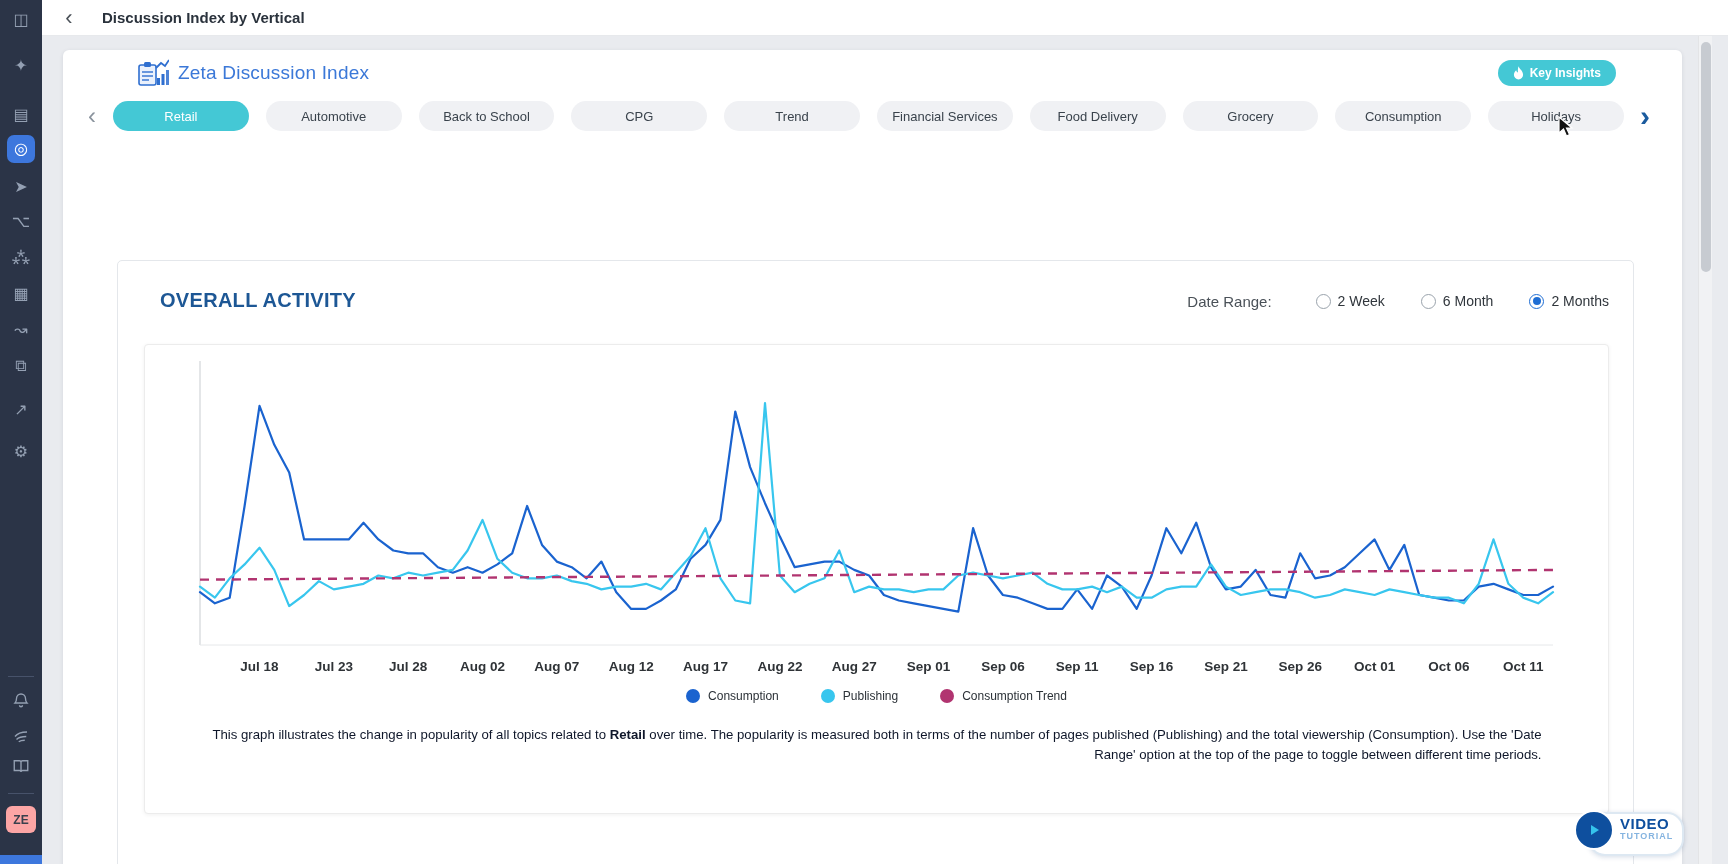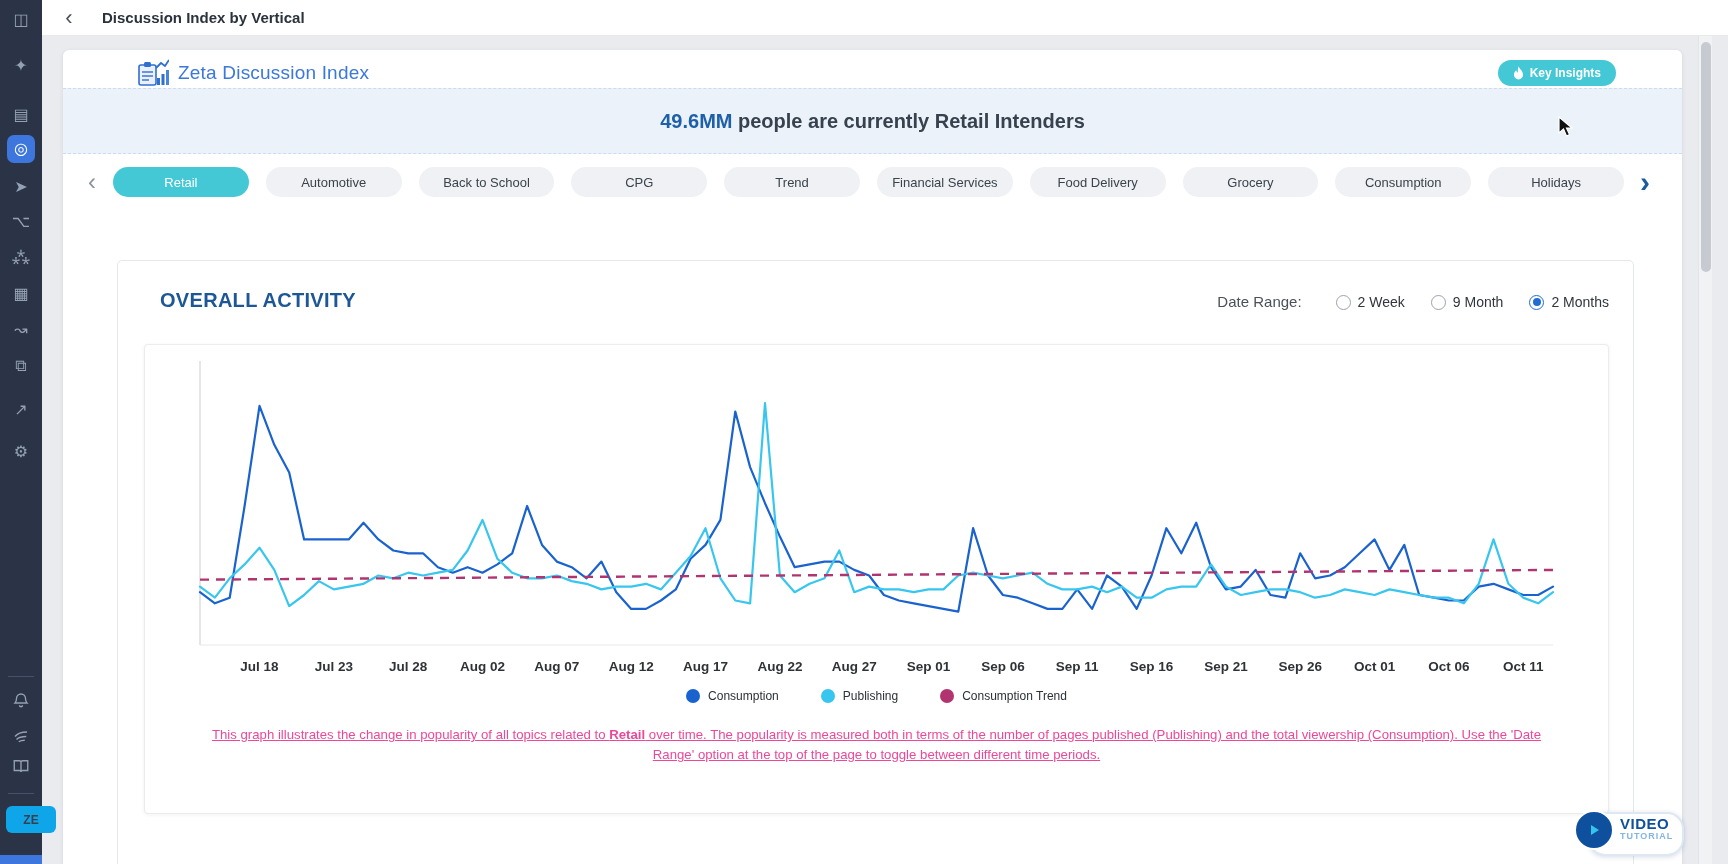--- a/index.html
+++ b/index.html
@@ -5,21 +5,21 @@
   * { margin:0; padding:0; box-sizing:border-box; }
   html,body { width:1728px; height:864px; overflow:hidden; font-family:"Liberation Sans", sans-serif; background:#e9ebef; }
 
   
   .sidebar { position:absolute; left:0; top:0; bottom:0; width:42px; background:#2b3447; z-index:30; }
   .sb-icon { position:absolute; left:0; width:42px; height:28px; display:flex; align-items:center; justify-content:center;
              color:#94a0b3; font-size:16px; line-height:1; }
   .sb-active-bg { position:absolute; left:7px; width:28px; height:28px; background:#3d77dd; border-radius:7px; }
   .sb-active-bg .glyph { color:#fff; }
   .sb-divider { position:absolute; left:8px; width:26px; height:1px; background:#47526a; }
-  .sb-avatar { position:absolute; left:6px; width:50px; height:27px; background:#0ea5e9; border-radius:6px;
+  .sb-avatar { position:absolute; left:6px; width:30px; height:27px; background:#fca5a5; border-radius:6px;
                color:#39404d; font-size:12px; font-weight:bold; display:flex; align-items:center; justify-content:center; }
   .sb-bottom-strip { position:absolute; left:0; right:0; bottom:0; height:9px; background:#3d77dd; }
   .sb-svg { width:18px; height:18px; display:block; }
 
   
   .topbar { position:absolute; left:42px; right:0; top:0; height:36px; background:#fff; border-bottom:1px solid #e7e9ec; z-index:20;
             display:flex; align-items:center; }
   .back-chevron { margin-left:16px; font-size:22px; color:#4a5158; line-height:30px; cursor:pointer; width:22px; text-align:center; }
   .topbar-title { margin-left:22px; font-size:15px; font-weight:bold; color:#2a323c; }
 
@@ -49,38 +49,38 @@
   .pills { flex:1; display:flex; gap:17px; margin:0 10px; overflow:hidden; }
   .pill { flex:1; height:30px; border-radius:15px; background:#f0f1f4; color:#3a434c; font-size:13px;
           display:flex; align-items:center; justify-content:center; cursor:pointer; white-space:nowrap; padding:0 10px; }
   .pill.active { background:#44c8d5; color:#fff; font-weight:500; }
 
   
   .activity-card { position:absolute; left:54px; top:210px; width:1517px; height:640px; background:#fff;
                    border:1px solid #e4e7eb; border-radius:5px; }
   .activity-header { position:relative; height:82px; }
   .activity-title { position:absolute; left:42px; top:28px; font-size:20px; font-weight:bold; color:#1d5795; letter-spacing:0.3px; }
-  .range-row { position:absolute; right:24px; top:32px; display:flex; align-items:flex-end; gap:26px; }
+  .range-row { position:absolute; right:24px; top:32px; display:flex; align-items:flex-start; gap:36px; }
   .range-label { font-size:15px; color:#4a5158; margin-right:8px; }
   .radio-opt { display:flex; align-items:center; gap:7px; cursor:pointer; }
   .radio-dot { width:15px; height:15px; border:1.5px solid #9aa3ac; border-radius:50%; position:relative; background:#fff; flex:none; }
   .radio-opt.checked .radio-dot { border-color:#1f6ed4; }
   .radio-opt.checked .radio-dot::after { content:""; position:absolute; left:2.5px; top:2.5px; width:8px; height:8px;
                                          border-radius:50%; background:#1f6ed4; }
   .radio-text { font-size:14px; color:#30363c; }
 
   
   .chart-box { position:absolute; left:26px; top:83px; width:1465px; height:470px; background:#fff;
                border:1px solid #ececec; border-radius:4px; box-shadow:0 1px 4px rgba(0,0,0,0.06); }
   .chart-svg { display:block; }
   .legend-row { display:flex; justify-content:center; gap:42px; margin-top:12px; }
   .legend-item { display:flex; align-items:center; gap:8px; }
   .legend-dot { width:14px; height:14px; border-radius:50%; flex:none; }
   .legend-label { font-size:12px; color:#2b3137; }
-  .chart-desc { margin:22px auto 0; width:1330px; text-align:center; font-size:13.2px; color:#ec4899; line-height:20px;text-decoration:underline; }
+  .chart-desc { margin:22px auto 0; width:1330px; text-align:right; font-size:13.2px; color:#0f172a; line-height:20px; }
   .chart-desc b { font-weight:bold; }
 
   
   .scrollbar-track { position:absolute; right:16px; top:0; bottom:0; width:14px; background:#f1f2f4; border-left:1px solid #e3e4e6; }
   .scrollbar-thumb { position:absolute; left:2px; top:6px; width:10px; height:230px; background:#c7cbd1; border-radius:5px; }
 
   
   .video-btn { position:absolute; left:1588px; top:812px; width:96px; height:44px; background:#fff; border:2px solid #dde8f2;
                border-radius:17px; box-shadow:0 1px 5px rgba(20,60,120,0.18); cursor:pointer; z-index:40; }
   .video-circle { position:absolute; left:-16px; top:-4px; width:40px; height:40px; border-radius:50%; background:#0e4f9e;
@@ -181,25 +181,20 @@
         <span class="logo-text">Zeta Discussion Index</span>
       </div>
       <button class="key-insights">
         <svg width="11" height="14" viewBox="0 0 12 15">
           <path d="M6 0C7 3 11 5 11 9.5A5 5 0 0 1 1 9.5C1 7 2.5 5.6 3.5 4.5 3.8 6 4.5 6.8 5.5 7 5 4.5 5.5 2 6 0z" fill="#fff"></path>
         </svg>
         <span>Key Insights</span>
       </button>
     </div>
 
-    <div class="hero-band">
-      <div class="hero-text">
-        <span class="hero-count">49.6MM</span><span> people are currently Retail Intenders</span>
-      </div>
-    </div>
 
     <div class="tabs-row">
       <div class="tab-chevron">‹</div>
       <div class="pills">
         <div class="pill active">Retail</div>
         <div class="pill">Automotive</div>
         <div class="pill">Back to School</div>
         <div class="pill">CPG</div>
         <div class="pill">Trend</div>
         <div class="pill">Financial Services</div>
@@ -215,21 +210,21 @@
       <div class="activity-header">
         <div class="activity-title">OVERALL ACTIVITY</div>
         <div class="range-row">
           <span class="range-label">Date Range:</span>
           <label class="radio-opt">
             <span class="radio-dot"></span>
             <span class="radio-text">2 Week</span>
           </label>
           <label class="radio-opt">
             <span class="radio-dot"></span>
-            <span class="radio-text">9 Month</span>
+            <span class="radio-text">6 Month</span>
           </label>
           <label class="radio-opt checked">
             <span class="radio-dot"></span>
             <span class="radio-text">2 Months</span>
           </label>
         </div>
       </div>
 
       <div class="chart-box">
         <svg id="chart-svg" class="chart-svg" width="1463" height="332" viewBox="0 0 1463 332">

